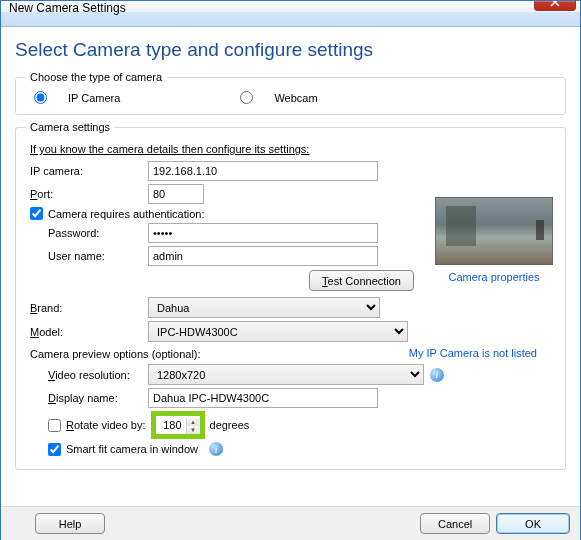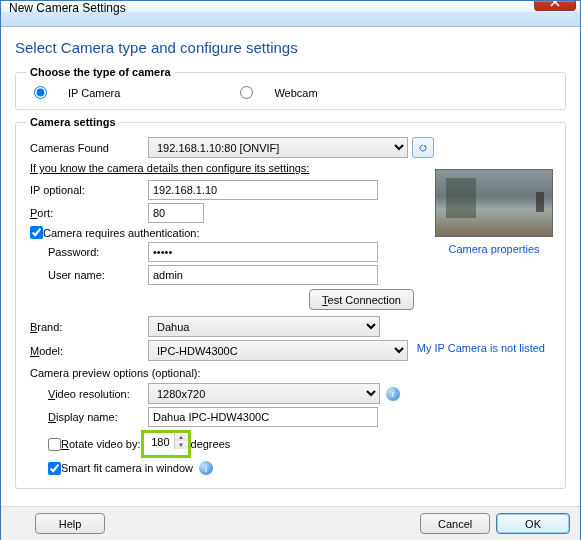--- a/index.html
+++ b/index.html
@@ -37,34 +37,33 @@
     align-items: center;
     justify-content: center;
     margin-top: -8px;
   }
   .close-btn svg { width: 10px; height: 10px; }
   .content {
     padding: 10px 14px 8px 14px;
   }
   .heading {
     color: #1b4f9e;
-    font-size: 15px;
+    font-size: 19px;
     margin: 2px 0 10px 0;
   }
   fieldset {
     border: 1px solid #d8d8d8;
     border-radius: 3px;
     margin: 0 0 6px 0;
     padding: 6px 10px 8px 10px;
     position: relative;
   }
   legend {
     padding: 0 4px;
     color: #000;
-    font-weight: bold;
   }
   .radiorow {
     display: flex;
     gap: 120px;
     padding: 2px 8px;
   }
   .radio-item { display: flex; align-items: center; gap: 21px; }
   input[type=radio] { margin: 0; }
   .row {
     display: flex;
@@ -94,42 +93,42 @@
     width: 22px; height: 21px;
     border: 1px solid #8aa9d0;
     background: linear-gradient(to bottom,#f3f8fd,#e0ecf9);
     border-radius: 3px;
     margin-left: 4px;
     display: inline-flex; align-items: center; justify-content: center;
   }
   .refresh-btn svg { width: 14px; height: 14px; }
   .info-text { margin: 4px 0 6px 4px; text-decoration: underline; }
   .underline-key { text-decoration: underline; }
-  .cb-row { display: flex; align-items: center; padding-left: 4px; margin: 3px 0; }
+  .cb-row { display: flex; align-items: center; gap: 5px; padding-left: 4px; margin: 3px 0; }
   .cb-row.indent { padding-left: 22px; }
   input[type=checkbox] { margin: 0; }
   .btn {
     font: inherit;
     height: 21px;
     padding: 0 12px;
     border: 1px solid #8a8a8a;
     border-radius: 4px;
     background: linear-gradient(to bottom,#f8f8f8,#e6e6e6);
   }
   .btn.default {
     border: 1px solid #3c7fb1;
     box-shadow: 0 0 0 1px #9ecbec inset;
     background: linear-gradient(to bottom,#f4fafe,#d5eefc);
     padding: 0 28px;
   }
   .test-row { display: flex; justify-content: flex-end; width: 388px; margin: 4px 0 6px 0; }
   .right-col {
     position: absolute;
     right: 10px;
-    top: 41px;
+    top: 64px;
     width: 122px;
     text-align: center;
   }
   .preview {
     width: 118px; height: 68px;
     background: linear-gradient(to bottom, #8a9699 0%, #6b7a7d 40%, #9da9a4 60%, #7a6e5a 100%);
     border: 1px solid #666;
     position: relative;
     margin: 0 auto;
   }
@@ -148,28 +147,28 @@
   .link {
     color: #0b57d0;
     cursor: pointer;
     margin-top: 6px;
     display: block;
   }
   .link2 {
     color: #0b57d0;
     cursor: pointer;
     position: absolute;
-    right: 20px;
+    right: 28px;
     top: 214px;
   }
   .spinner {
     display: inline-flex;
-    border: 3px solid #84cc16;
+    border: 5px solid #84cc16;
     height: 28px;
-    align-items: flex-start;
+    align-items: flex-end;
     background: #fff;
   }
   .spinner input {
     border: none; width: 30px; text-align: right; padding-right: 4px; height: 18px;
   }
   .spinner .arrows {
     width: 14px;
     display: flex; flex-direction: column;
     border-left: 1px solid #ccc;
   }
@@ -227,37 +226,25 @@
       <label class="radio-item">
         <input type="radio" name="ctype" style="">
         <span>Webcam</span>
       </label>
     </div>
   </fieldset>
 
   <fieldset class="camera-settings">
     <legend>Camera settings</legend>
 
-    <div class="row">
-      <div class="label-col">Cameras Found</div>
-      <select class="combo-lg">
-        <option>192.168.1.10:80 [ONVIF]</option>
-      </select>
-      <button class="refresh-btn">
-        <svg viewBox="0 0 16 16">
-          <path d="M8 2 a6 6 0 1 0 5.2 3" fill="none" stroke="#1b5fb4" stroke-width="1.8"></path>
-          <path d="M13 1 L13.5 5.5 L9 5 Z" fill="#1b5fb4"></path>
-        </svg>
-      </button>
-    </div>
 
     <div class="info-text">If you know the camera details then configure its settings:</div>
 
     <div class="row">
-      <div class="label-col">IP optional:</div>
+      <div class="label-col">IP camera:</div>
       <input type="text" class="txt-lg" value="192.168.1.10" style="">
     </div>
 
     <div class="row">
       <div class="label-col"><span class="underline-key">P</span>ort:</div>
       <input type="text" class="txt-sm" value="80" style="">
     </div>
 
     <div class="cb-row">
       <input type="checkbox" checked="" style="">
@@ -289,21 +276,21 @@
       <div class="label-col"><span class="underline-key">M</span>odel:</div>
       <select class="combo-lg">
         <option>IPC-HDW4300C</option>
       </select>
     </div>
 
     <div class="sub-heading">Camera preview options (optional):</div>
 
     <div class="row">
       <div class="label-col indent"><span class="underline-key">V</span>ideo resolution:</div>
-      <select class="txt-lg" style="width:232px">
+      <select class="txt-lg" style="width:276px">
         <option>1280x720</option>
       </select>
       <span class="info-icon">i</span>
     </div>
 
     <div class="row">
       <div class="label-col indent"><span class="underline-key">D</span>isplay name:</div>
       <input type="text" class="txt-lg" value="Dahua IPC-HDW4300C" style="">
     </div>
 

